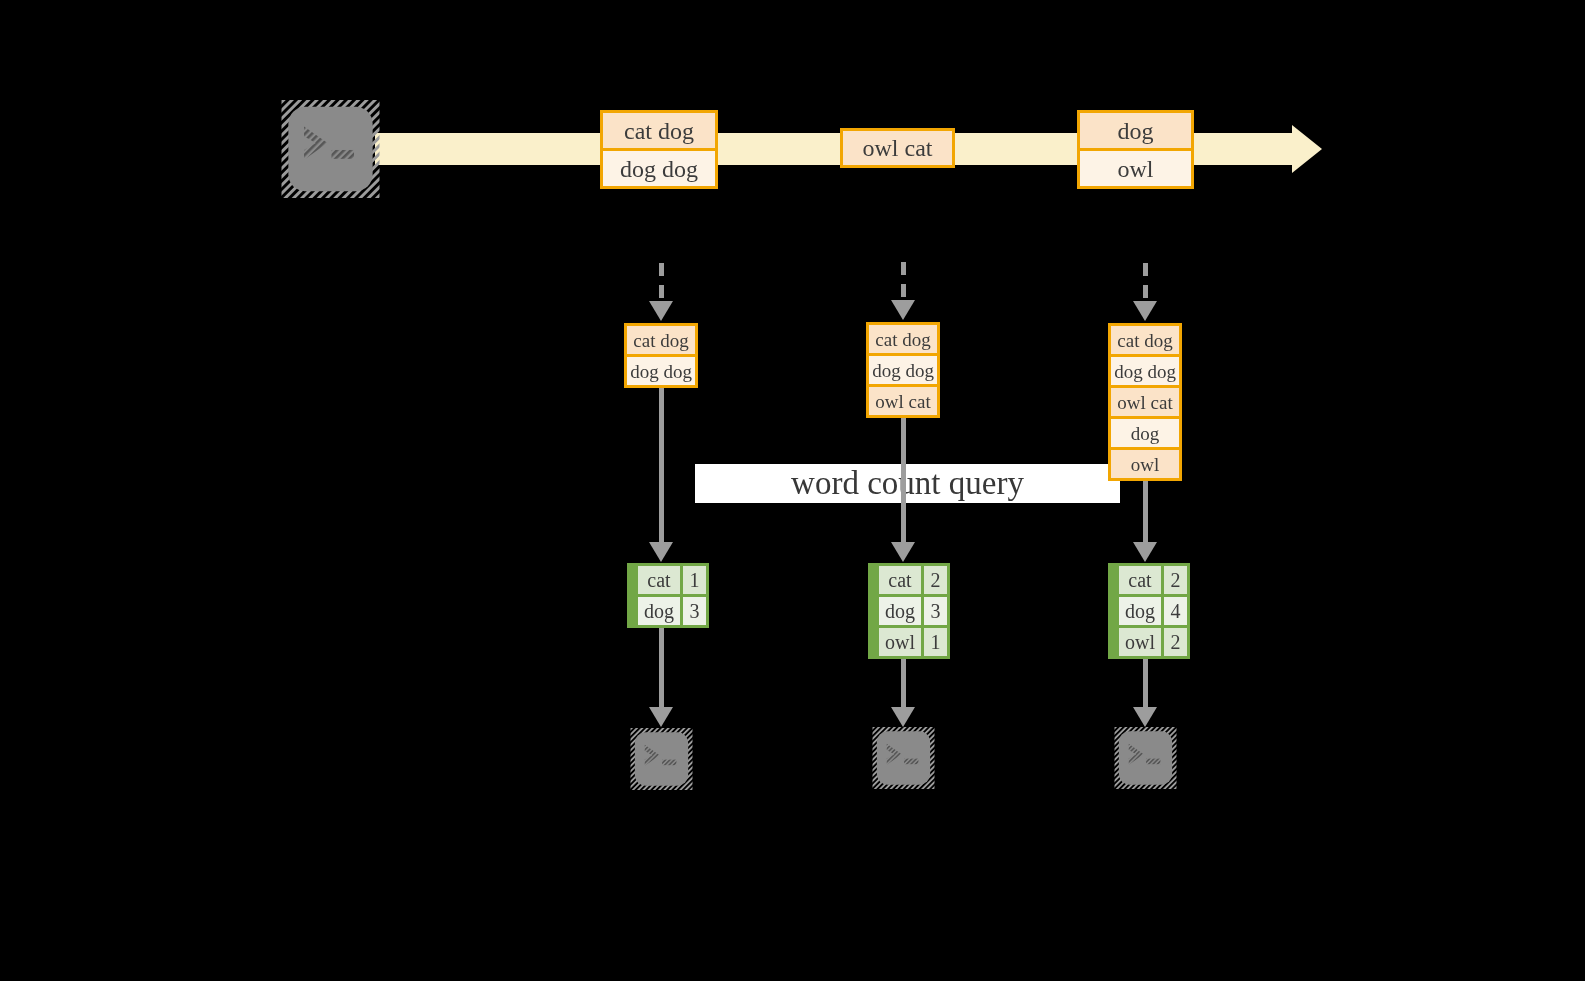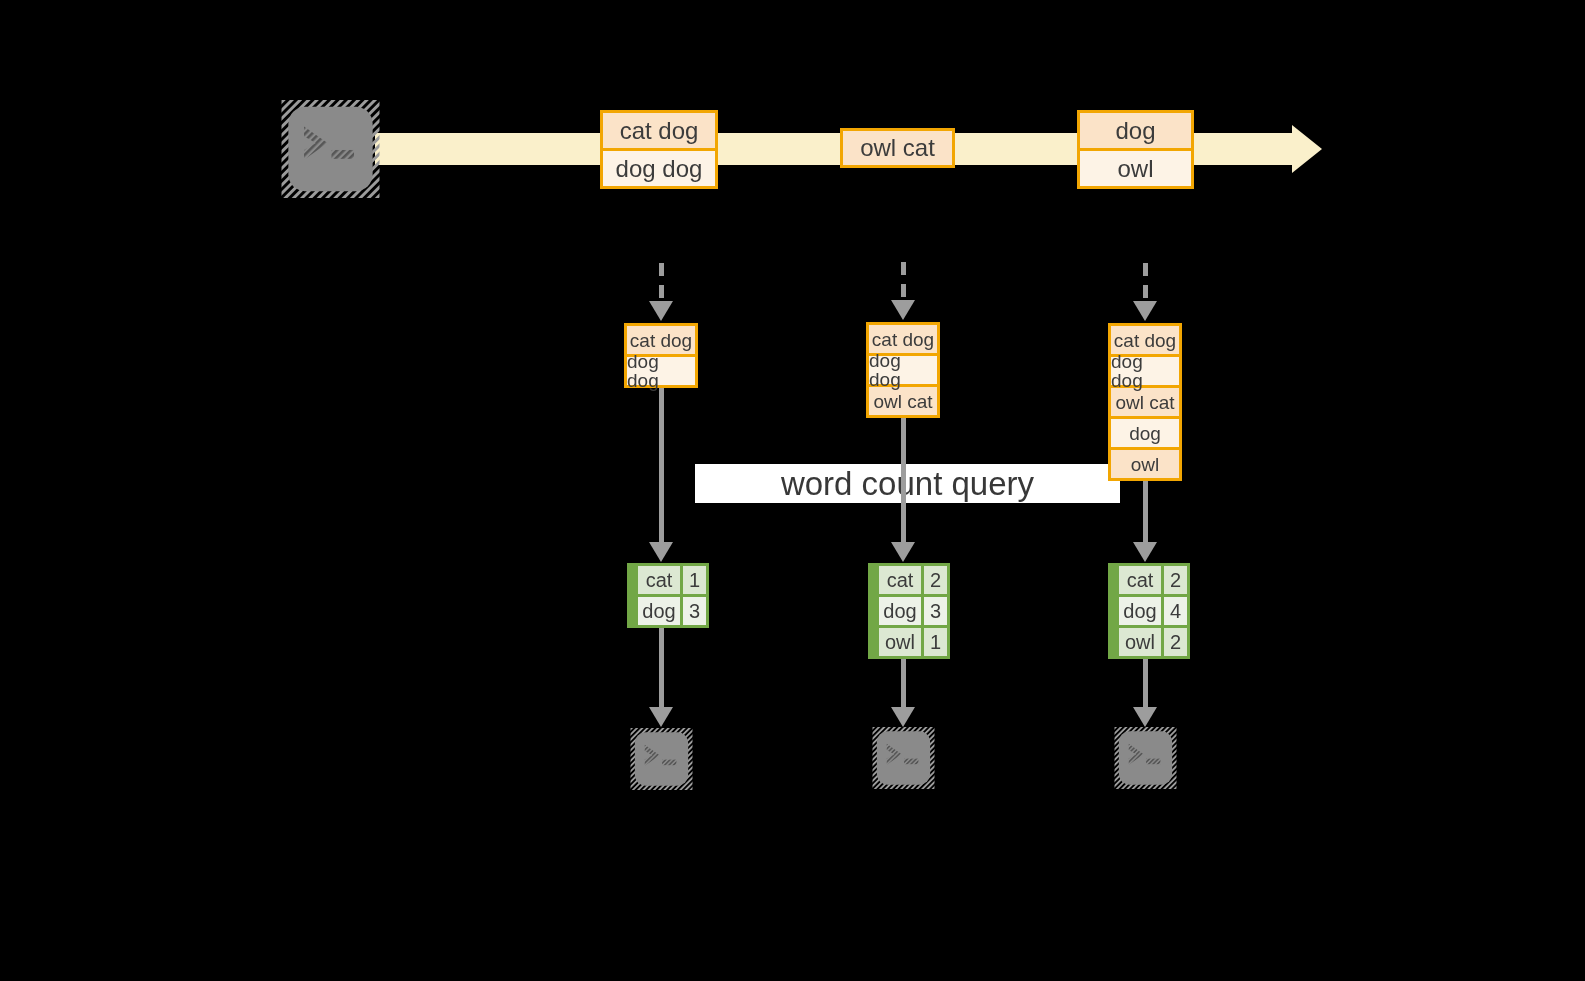--- a/index.html
+++ b/index.html
@@ -1,18 +1,18 @@
 <!DOCTYPE html>
 <html><head>
 <meta charset="utf-8">
 <style>
   html,body{margin:0;padding:0;background:#000;}
   .canvas{
     position:relative;width:1585px;height:981px;background:#000;overflow:hidden;
-    font-family:Liberation Sans, sans-serif;color:#3c3c3c;
+    font-family:Liberation Serif, serif;color:#3c3c3c;
   }
   
   .band{position:absolute;left:375px;top:133px;width:917px;height:32px;background:#faf0cb;z-index:1;}
   .band-head{position:absolute;left:1292px;top:125px;width:0;height:0;z-index:1;
     border-top:24px solid transparent;border-bottom:24px solid transparent;border-left:30px solid #faf0cb;}
   
   .batch{position:absolute;z-index:2;border:3px solid #f2a602;box-sizing:border-box;background:#f2a602;}
   .batch .cell{display:flex;align-items:center;justify-content:center;
     font-size:24px;line-height:1;height:35px;background:#fbe3c8;}
   .batch .cell + .cell{margin-top:3px;}

